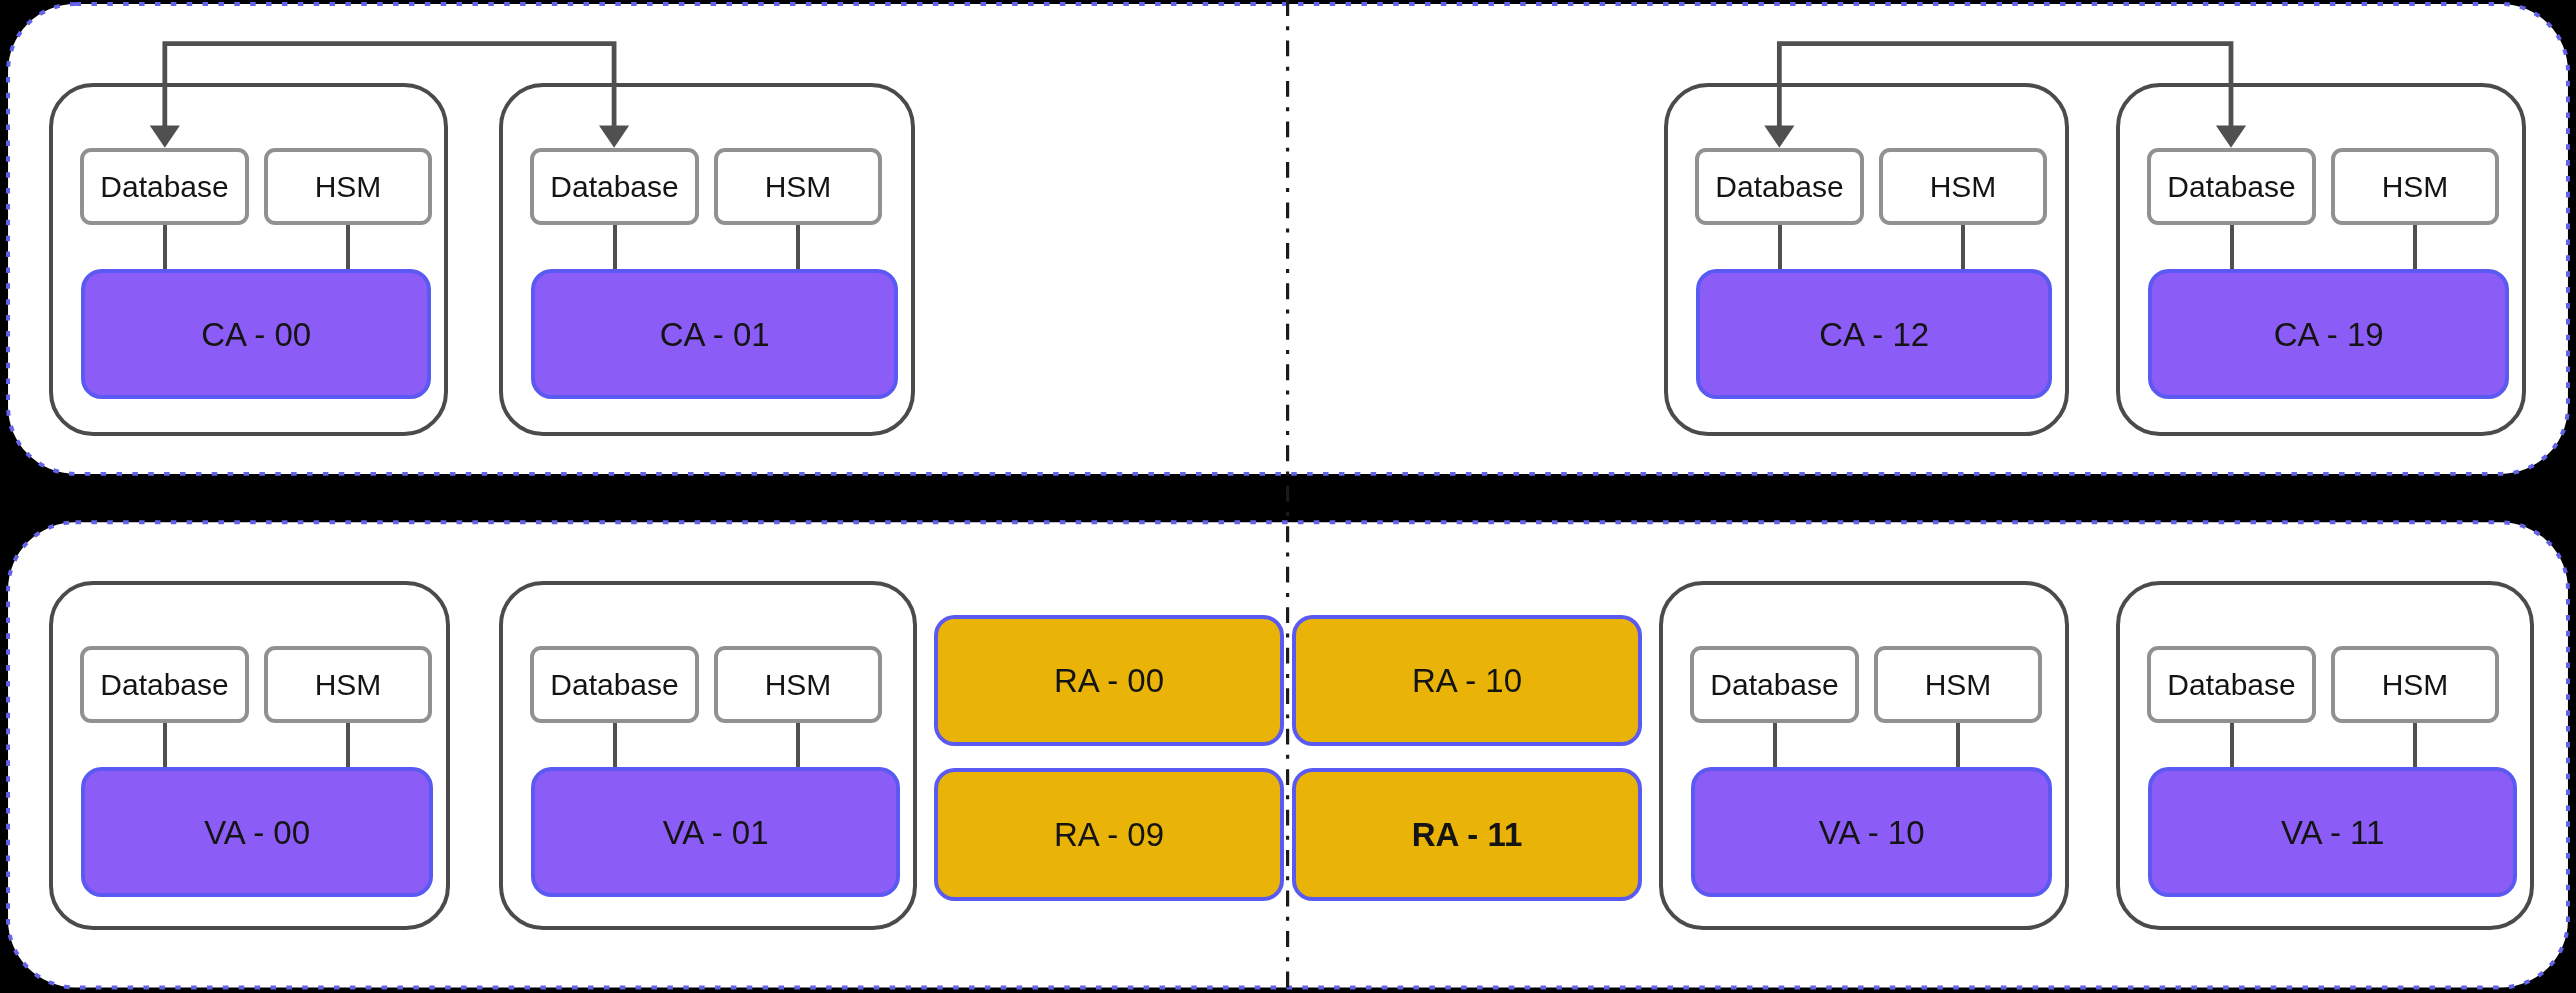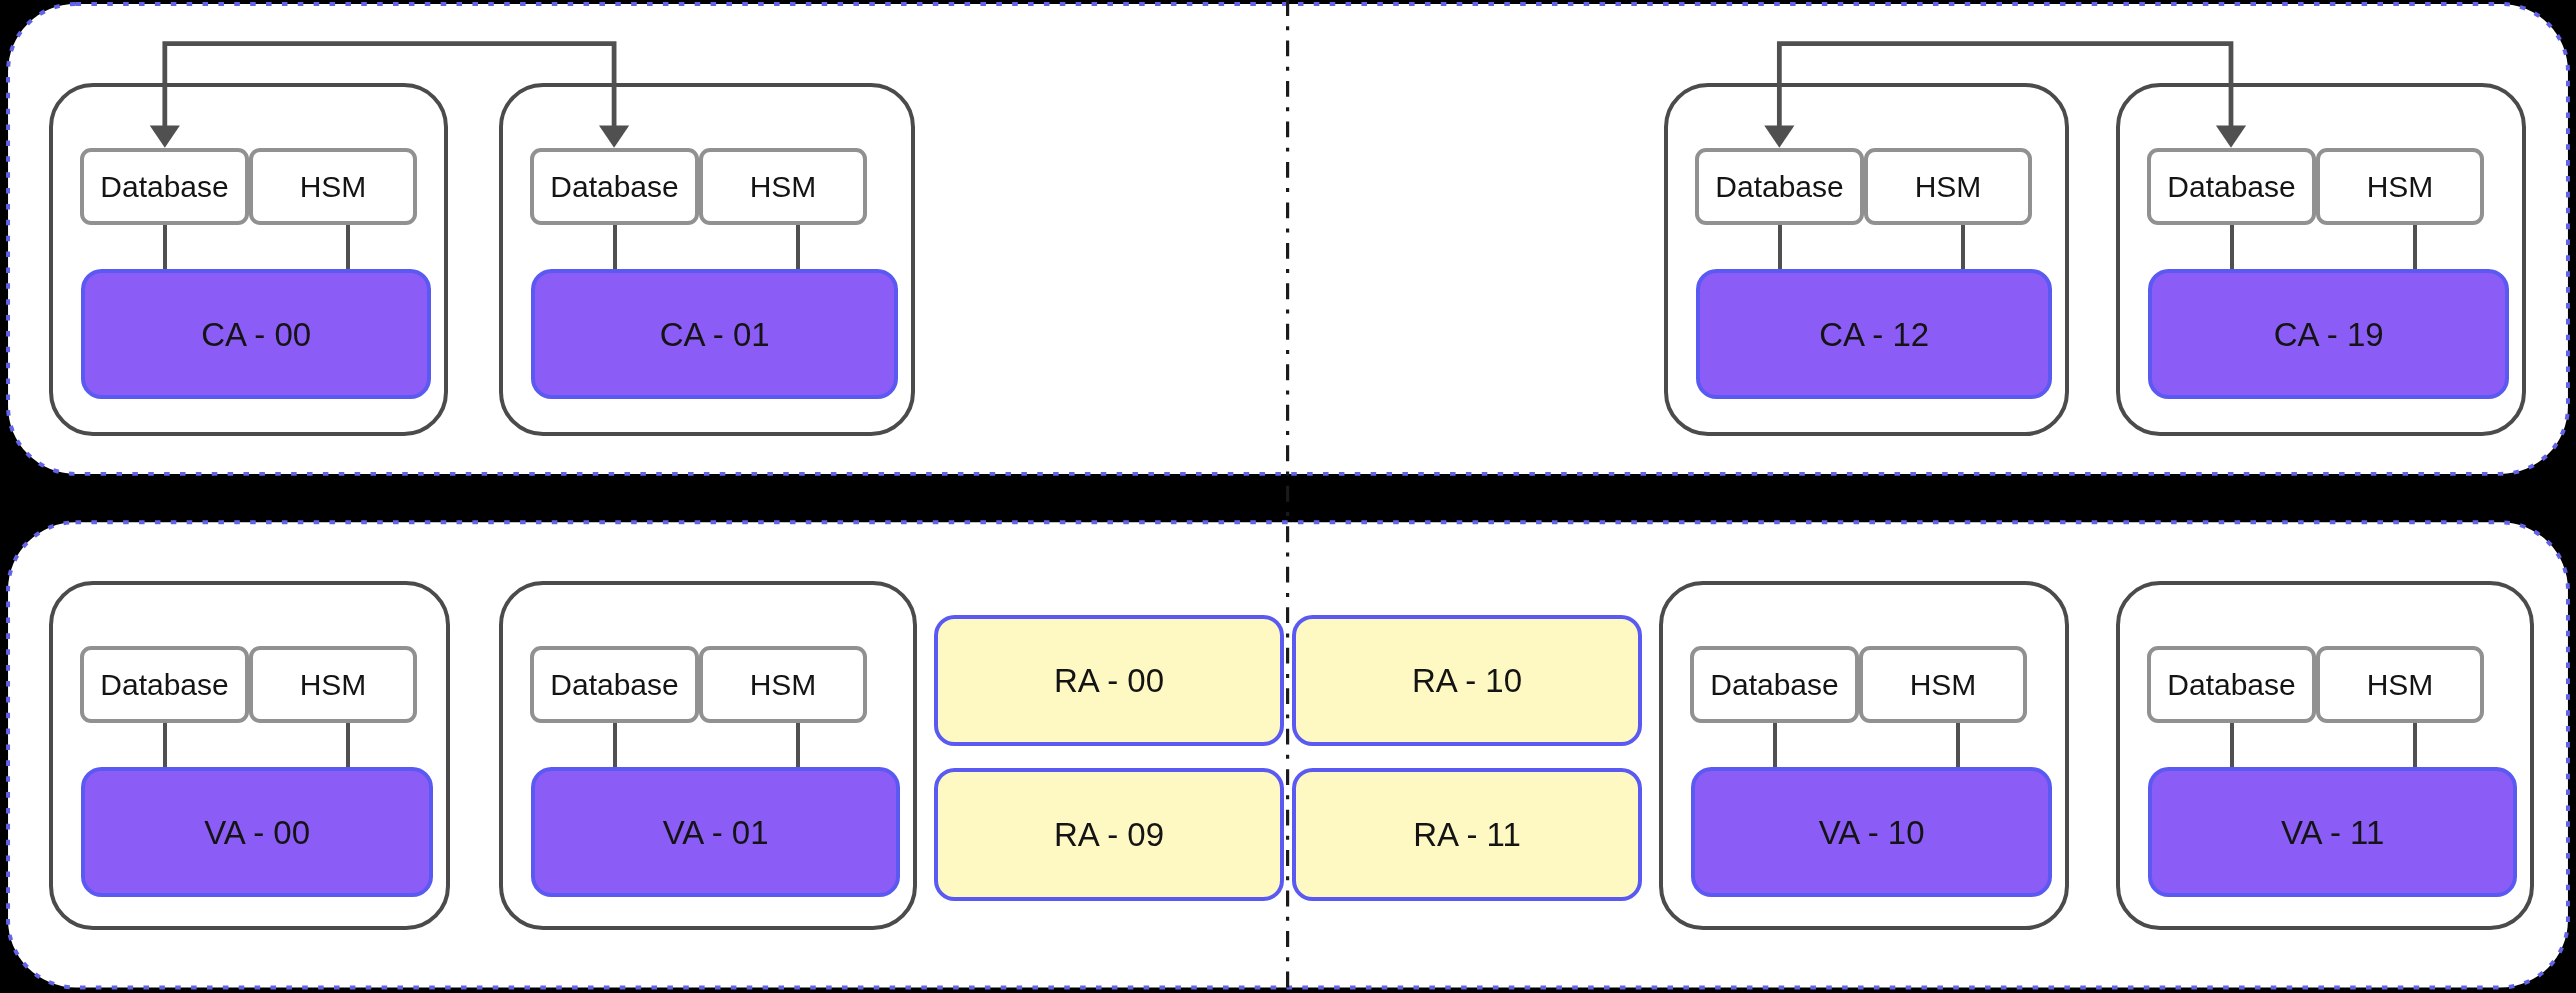--- a/index.html
+++ b/index.html
@@ -19,37 +19,37 @@
     border:4px solid #4b4b4b;border-radius:44px;
     background:transparent;
   }
   .component{
     position:absolute;box-sizing:border-box;
     border:4px solid #919191;border-radius:11px;background:#ffffff;
     display:flex;align-items:center;justify-content:center;
     font-size:30px;line-height:1;
   }
   .component.db{left:27px;top:61px;width:169px;height:77px;}
-  .component.hsm{left:196px;top:61px;width:168px;height:77px;}
+  .component.hsm{left:211px;top:61px;width:168px;height:77px;}
   .bignode{
     position:absolute;box-sizing:border-box;
     border:4px solid #5a5af2;border-radius:20.6px;background:#8b5cf6;
     left:28px;right:12.7px;top:182px;height:130px;
     display:flex;align-items:center;justify-content:center;
     font-size:33px;line-height:1;
   }
   .conn{
     position:absolute;width:4px;height:44px;top:138px;background:#505050;
   }
   .conn.c-db{left:110px;}
   .conn.c-hsm{left:293px;}
 
   .ra{
     position:absolute;box-sizing:border-box;
-    border:4px solid #5a5af2;border-radius:20.6px;background:#fef9c3;
+    border:4px solid #5a5af2;border-radius:20.6px;background:#eab308;
     display:flex;align-items:center;justify-content:center;
     font-size:33px;line-height:1;
   }
 </style>
 </head>
 <body>
 
 <svg id="underlay" class="layer" viewBox="0 0 3245 1251">
   <rect x="10" y="5" width="3225" height="592" rx="85" ry="85" fill="#ffffff" stroke="#6363e8" stroke-width="5" stroke-dasharray="7 13"></rect>
   <rect x="10" y="658" width="3225" height="586" rx="85" ry="85" fill="#ffffff" stroke="#6363e8" stroke-width="5" stroke-dasharray="7 13"></rect>
@@ -171,21 +171,21 @@
 
   <div class="ra" style="left:934px;top:615px;width:350px;height:131px;">
       <span>RA - 00</span>
     </div>
   <div class="ra" style="left:934px;top:768px;width:350px;height:133px;">
       <span>RA - 09</span>
     </div>
   <div class="ra" style="left:1292px;top:615px;width:350px;height:131px;">
       <span>RA - 10</span>
     </div>
-  <div class="ra" style="left:1292px;top:768px;width:350px;height:133px;">
+  <div class="ra" style="left:1292px;top:768px;width:350px;height:133px;font-weight:bold;">
       <span>RA - 11</span>
     </div>
 </div>
 
 <svg id="overlay" class="layer" viewBox="0 0 3245 1251">
   <line x1="1622" y1="0" x2="1622" y2="1251" stroke="#1a1a1a" stroke-width="4" stroke-dasharray="20 13 5 13"></line>
 
   <g stroke="#505050" stroke-width="6" fill="none">
     <path d="M207.5,160 L207.5,55 L773.5,55 L773.5,160"></path>
     <polygon points="188.5,158 226.5,158 207.5,186" fill="#505050" stroke="none"></polygon>

